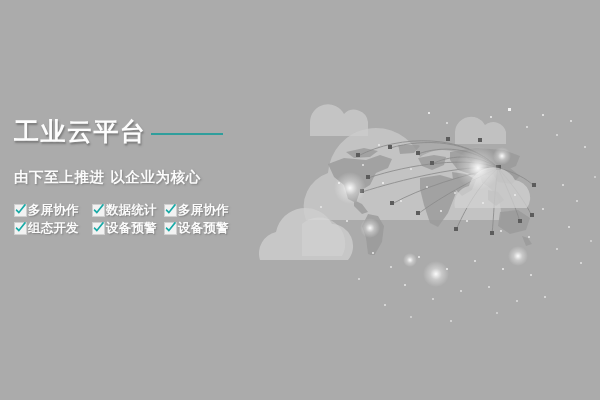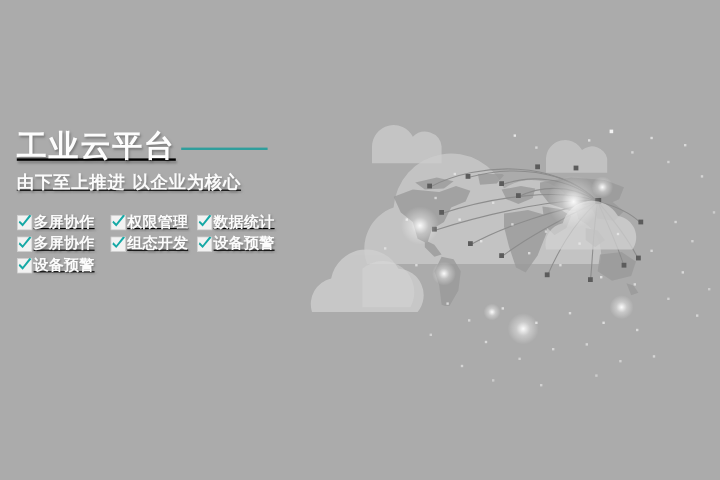--- a/index.html
+++ b/index.html
@@ -24,23 +24,22 @@
     top: 60px;
     width: 350px;
     height: 280px;
   }
   #artwork svg { display: block; }
 
   
   #copy {
     position: absolute;
     left: 14px;
-    top: 104px;
+    top: 114px;
     width: 236px;
-    text-decoration: underline;
   }
 
   .title-row {
     display: flex;
     align-items: center;
     height: 34px;
   }
   .title {
     font-size: 25px;
     font-weight: 700;
@@ -53,21 +52,21 @@
   .title-rule {
     flex: 0 0 auto;
     width: 72px;
     height: 2px;
     margin-left: 4px;
     margin-top: 6px;
     background: #2f9e9c;
   }
 
   .subtitle {
-    margin-top: 5px;
+    margin-top: 20px;
     font-size: 14.5px;
     font-weight: 700;
     letter-spacing: 0.6px;
     color: #fbfbfb;
     text-shadow: 1px 1px 2px rgba(85,85,85,0.5);
     white-space: nowrap;
   }
 
   .features {
     margin-top: 17px;
@@ -290,27 +289,20 @@
 
 
       <div class="feature">
         <svg class="check-icon" viewBox="0 0 16 16">
           <rect x="0.5" y="0.5" width="15" height="15" fill="#f2f2f2" stroke="#cfcfcf"></rect>
           <path d="M2 8 L6 12 L15 1 L13 0 L6 9 L3 6 Z" fill="#16a9a6"></path>
         </svg>
         <span class="feature-label">多屏协作</span>
       </div>
 
-      <div class="feature">
-        <svg class="check-icon" viewBox="0 0 16 16">
-          <rect x="0.5" y="0.5" width="15" height="15" fill="#f2f2f2" stroke="#cfcfcf"></rect>
-          <path d="M2 8 L6 12 L15 1 L13 0 L6 9 L3 6 Z" fill="#16a9a6"></path>
-        </svg>
-        <span class="feature-label">权限管理</span>
-      </div>
 
       <div class="feature">
         <svg class="check-icon" viewBox="0 0 16 16">
           <rect x="0.5" y="0.5" width="15" height="15" fill="#f2f2f2" stroke="#cfcfcf"></rect>
           <path d="M2 8 L6 12 L15 1 L13 0 L6 9 L3 6 Z" fill="#16a9a6"></path>
         </svg>
         <span class="feature-label">数据统计</span>
       </div>
 
       <div class="feature">

